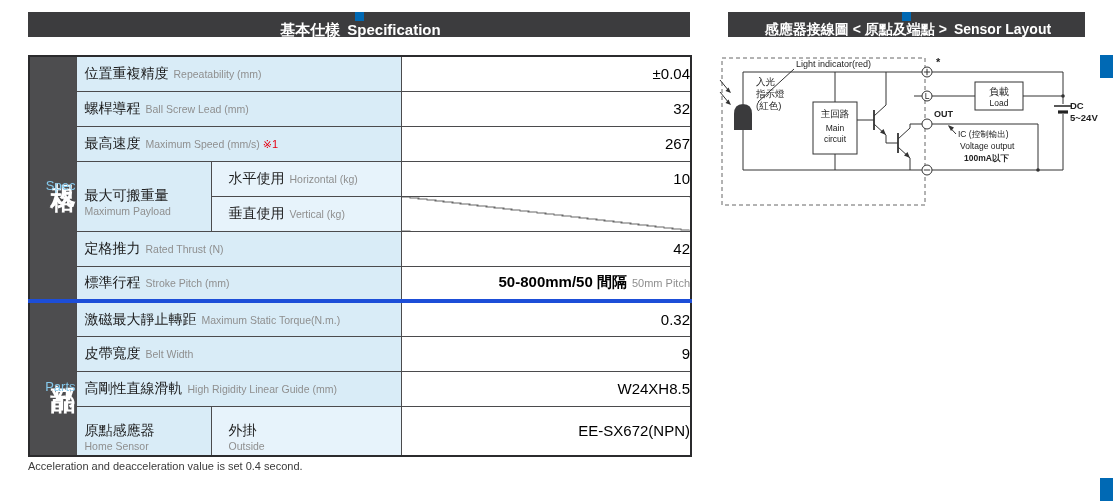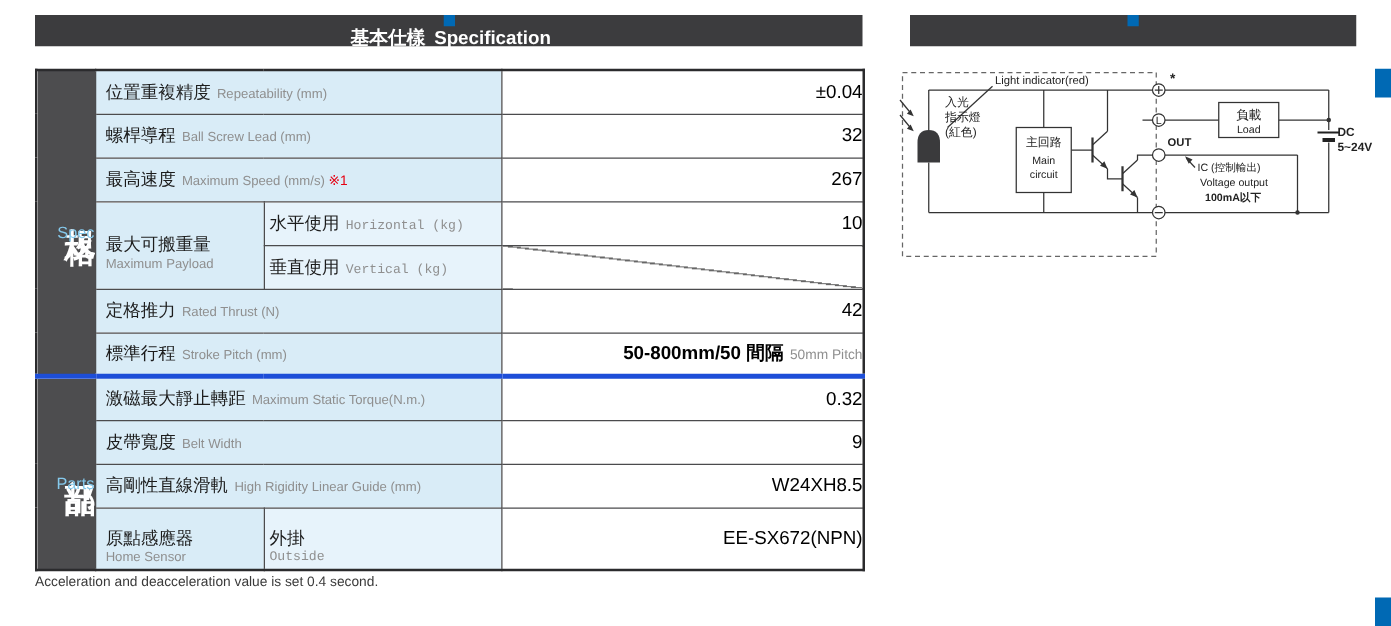--- a/index.html
+++ b/index.html
@@ -34,21 +34,21 @@
 
   td.group { background:#4d4d4f; text-align:center; }
   .group-inner { display:flex; flex-direction:column; align-items:flex-end; justify-content:center; }
   .gzh {
     writing-mode:vertical-rl; text-orientation:upright;
     font-size:25px; font-weight:bold; color:#fff; line-height:1; letter-spacing:5px;
   }
   .gen { color:#85c9ec; font-size:13px; margin-top:5px; }
 
   td.label    { background:#d9ecf7; padding:2px 8px; white-space:nowrap; }
-  td.sublabel { background:#e7f3fb; padding:2px 4px; white-space:nowrap;font-family:Liberation Mono, monospace; }
+  td.sublabel { background:#e7f3fb; padding:2px 17px; white-space:nowrap; }
   .zh { font-size:14px; color:#1c1c1c;margin-top:12px; }
   .en { font-size:10.5px; color:#8f8f8f; margin-left:5px; }
   .block { display:block; margin-left:0; }
   .note-red { color:#e60012; font-size:11px; margin-left:3px; }
 
   td.value { background:#fff; text-align:right; font-size:15px; color:#000; }
   td.value .vmain-bold { font-weight:bold; }
   td.value .vnote { font-size:11px; color:#8f8f8f; margin-left:5px; font-weight:normal; }
   td.diag {
     background-image:linear-gradient(to top right,
@@ -194,20 +194,23 @@
   </tr>
 </tbody>
   </table>
 
 <div class="notes">
   <div class="note2">Acceleration and deacceleration value is set 0.4 second.</div>
 </div>
 
 <div class="section-header header-right">
   <div class="accent-sq"></div>
+  <div class="header-title">
+    <span>感應器接線圖 &lt; 原點及端點 &gt;</span><span>Sensor Layout</span>
+  </div>
 </div>
 
 <svg class="diagram" width="395" height="168" viewBox="0 0 395 168">
 
   <rect class="dash" x="4" y="8" width="203" height="147"></rect>
 
   <g class="wire">
     <path d="M25,22 H204"></path>
     <path d="M25,22 V54"></path>
     <path d="M25,80 V120"></path>

